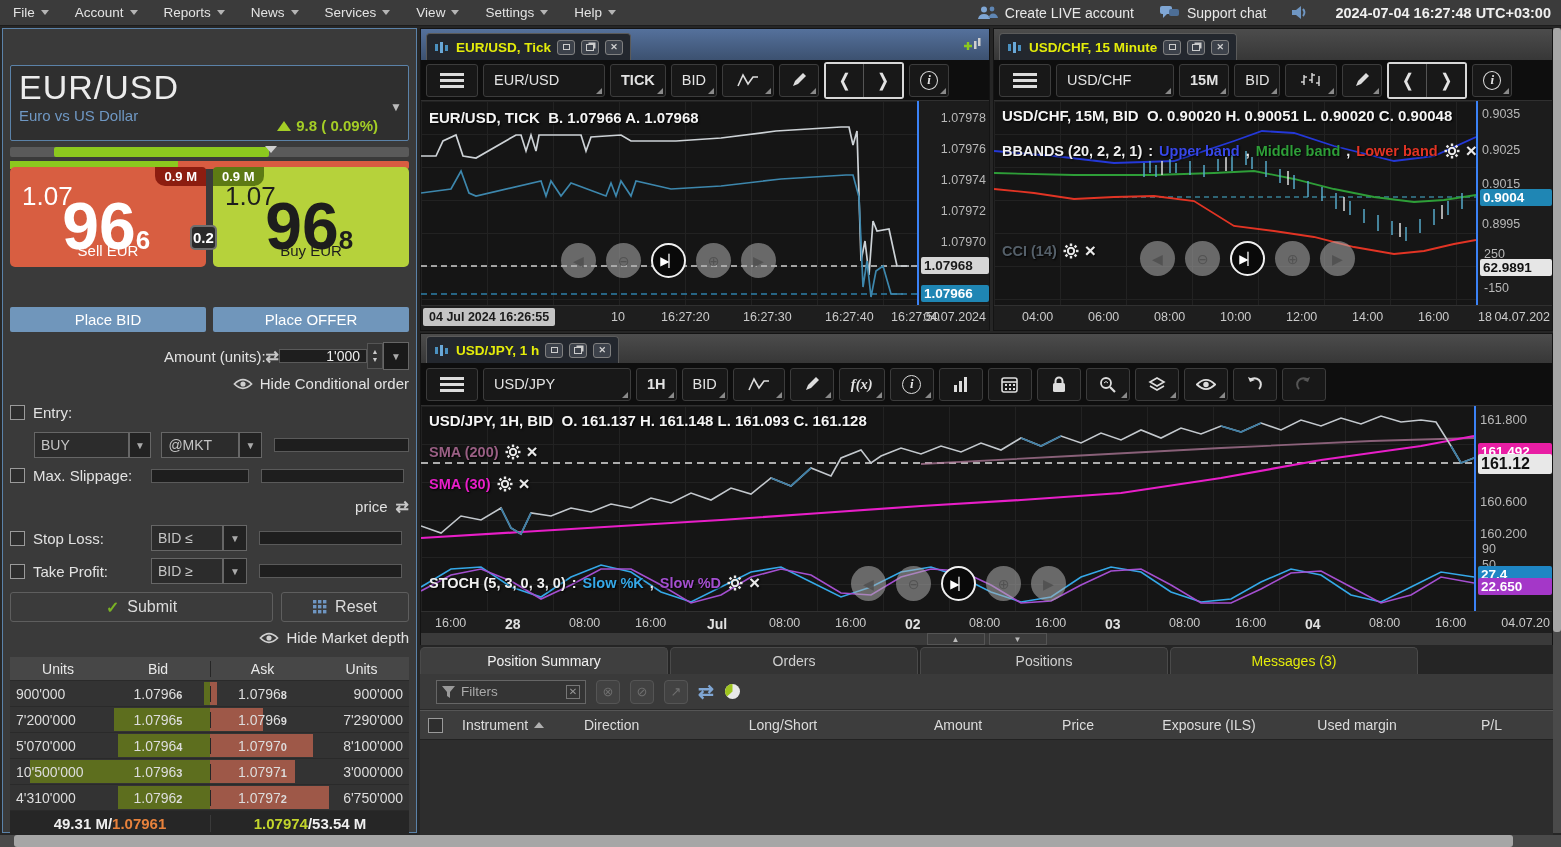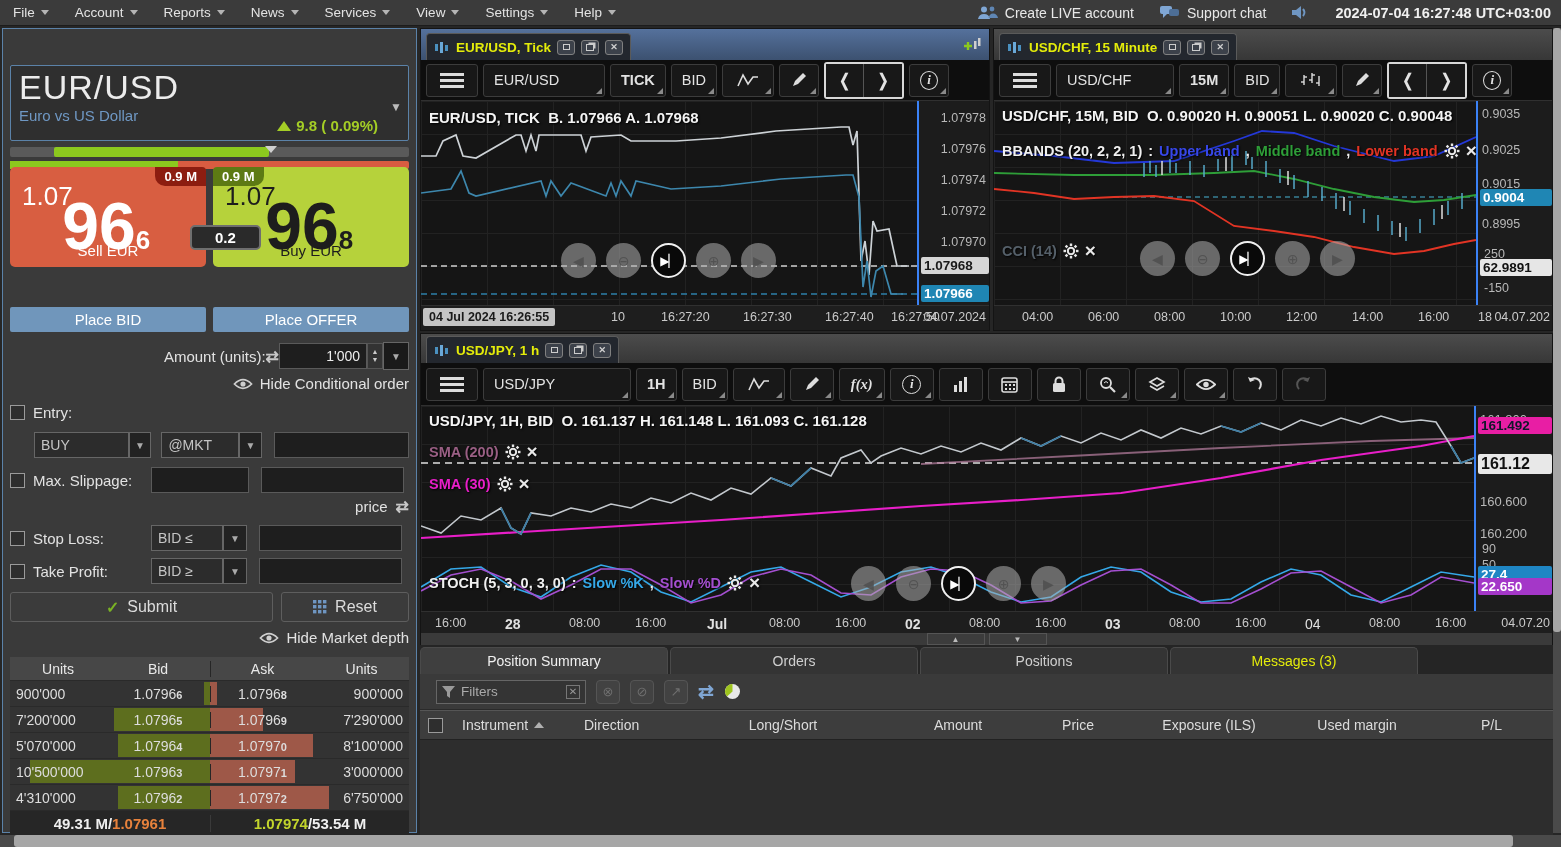--- a/index.html
+++ b/index.html
@@ -32,26 +32,26 @@
 .qbox{position:absolute;top:138px;width:196px;height:100px;border-radius:5px}
 #sellbox{left:7px;background:#d85e41;color:#fff}
 #buybox{left:210px;background:#b6d23b;color:#1d1d1d}
 .qvol{position:absolute;top:0;font-size:13px;font-weight:bold;color:#fff;padding:2px 9px;border-radius:0 4px 0 8px}
 #sellbox .qvol{right:0;background:#8c1d10;border-radius:0 4px 0 10px}
 #buybox .qvol{left:0;background:#5d7a14;border-radius:4px 0 10px 0}
 .qstem{position:absolute;left:12px;top:14px;font-size:26px}
 .qbig{position:absolute;left:50%;top:26px;transform:translateX(-52%);font-size:66px;font-weight:bold;line-height:1}
 .qpip{font-size:26px;font-weight:bold}
 .qlabel{position:absolute;bottom:8px;width:100%;text-align:center;font-size:15px}
-#spread{position:absolute;left:187px;top:196px;background:#2a2a2a;border:2px solid #6e6e6e;border-radius:5px;color:#fff;font-weight:bold;font-size:15px;padding:2px 23px;z-index:5}
+#spread{position:absolute;left:187px;top:196px;background:#2a2a2a;border:2px solid #6e6e6e;border-radius:5px;color:#fff;font-weight:bold;font-size:15px;padding:2px 1px;z-index:5}
 .placebtn{position:absolute;top:278px;width:196px;height:25px;background:#7096bb;color:#fff;font-size:15px;display:flex;align-items:center;justify-content:center;border-radius:2px}
 
 .frow{position:absolute;left:7px;width:399px;display:flex;align-items:center;font-size:15px;color:#e2e2e2}
 .swap{color:#c9c9c9;font-size:16px;font-weight:bold}
-.inp{background:#1e1e1e;border:1px solid #5a5a5a;height:26px;color:#eee;font-size:14px;padding:0 6px;display:flex;align-items:center}
+.inp{background:#1e1e1e;border:1px solid #5a5a5a;height:14px;color:#eee;font-size:14px;padding:0 6px;display:flex;align-items:center}
 .sel{background:#2c2c2c;border:1px solid #666;height:26px;color:#c5c5c5;font-size:14px;display:flex;align-items:center;padding:0 6px;position:relative}
 .selbtn{width:24px;height:26px;background:#222;border:1px solid #666;display:flex;align-items:center;justify-content:center;color:#aaa;font-size:10px}
 .spin{width:16px;height:26px;background:#333;border:1px solid #555;display:flex;flex-direction:column;align-items:center;justify-content:center;font-size:7px;color:#ccc;line-height:1.2}
 .cb{width:15px;height:15px;border:1px solid #9a9a9a;background:#2e2e2e;margin-right:8px;flex:none}
 .eyelab{display:flex;align-items:center;gap:7px;margin-left:auto}
 #submitrow button{background:#3b3b3b;border:1px solid #5e5e5e;color:#dcdcdc;font-size:16px;height:30px;border-radius:3px;display:flex;align-items:center;justify-content:center;gap:8px;font-family:inherit}
 
 #depth{position:absolute;left:7px;top:665px;width:399px;font-size:14px}
 .drow{display:flex;height:26px;align-items:center;position:relative;background:#333;border-bottom:1px solid #2a2a2a}
 .drow.head{background:#474747;color:#e8e8e8;height:24px}
@@ -762,21 +762,21 @@
     <div class="navs" style="left:430px;top:9px">
       <span class="navc">◀</span>
       <span class="navc">⊖</span>
       <span class="navc play">▶▏</span>
       <span class="navc">⊕</span>
       <span class="navc">▶</span>
     </div>
   </div>
   <div class="yaxis" style="left:1053px;top:72px;width:78px;height:205px">
     <span class="ylab" style="top:6px;right:auto;left:4px;font-size:13px">161.800</span>
-    <span class="tagp" style="top:11px;background:#e81ea4;color:#0f172a">161.492</span>
+    <span class="tagp" style="top:37px;background:#e81ea4;color:#ffffff">161.492</span>
     <span class="tagp" style="top:48px;background:#e8e8e8;color:#111;font-size:16px">161.12</span>
     <span class="ylab" style="top:88px;right:auto;left:4px;font-size:13px">160.600</span>
     <span class="ylab" style="top:120px;right:auto;left:4px;font-size:13px">160.200</span>
     <span class="ylab" style="top:136px;right:auto;left:6px">90</span>
     <span class="ylab" style="top:152px;right:auto;left:6px">50</span>
     <span class="tagp" style="top:160px;background:#1f86c4;color:#fff">27.4</span>
     <span class="tagp" style="top:172px;background:#a437c8;color:#fff">22.650</span>
   </div>
   <div class="xaxis" style="left:0;top:277px;width:1131px;height:22px">
     <span style="left:14px">16:00</span>
@@ -785,21 +785,21 @@
     <span style="left:214px">16:00</span>
     <span style="left:286px;font-weight:bold;font-size:14px;color:#e0e0e0">Jul</span>
     <span style="left:348px">08:00</span>
     <span style="left:414px">16:00</span>
     <span style="left:484px;font-weight:bold;font-size:14px;color:#e0e0e0">02</span>
     <span style="left:548px">08:00</span>
     <span style="left:614px">16:00</span>
     <span style="left:684px;font-weight:bold;font-size:14px;color:#e0e0e0">03</span>
     <span style="left:748px">08:00</span>
     <span style="left:814px">16:00</span>
-    <span style="left:884px;font-weight:normal;font-size:14px;color:#e0e0e0">04</span>
+    <span style="left:884px;font-weight:bold;font-size:14px;color:#e0e0e0">04</span>
     <span style="left:948px">08:00</span>
     <span style="left:1014px">16:00</span>
     <span style="right:2px">04.07.20</span>
   </div>
   <div style="position:absolute;left:0;right:0;top:299px;height:12px;background:#3a3a3a;display:flex;justify-content:center;gap:4px">
     <span class="chev">▲</span>
     <span class="chev">▼</span>
   </div>
 </div>
 

